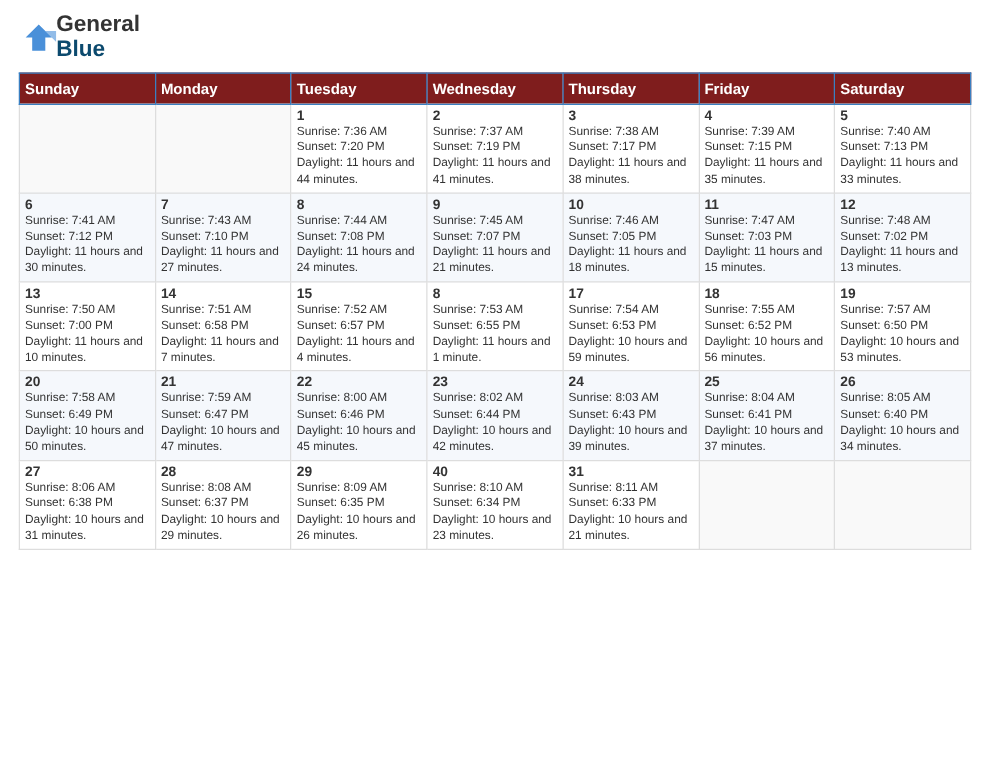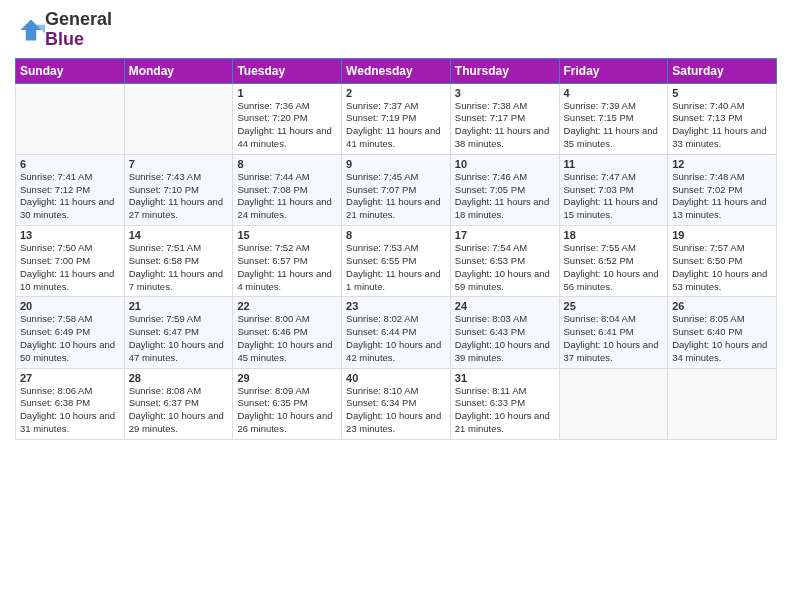--- a/index.html
+++ b/index.html
@@ -25,21 +25,21 @@
       display: flex;
       align-items: center;
       gap: 0;
     }
     .logo-text {
       font-size: 18px;
       font-weight: bold;
       line-height: 1.1;
     }
     .logo-general { color: #333; }
-    .logo-blue { color: #701a75; }
+    .logo-blue { color: #0c4a6e; }
     .logo-icon {
       width: 28px;
       height: 28px;
       margin-left: 2px;
     }
     .title-block {
       text-align: right;
     }
     .month-title {
       font-size: 36px;
@@ -50,21 +50,21 @@
     .location {
       font-size: 14px;
       color: #555;
     }
     .calendar {
       width: 100%;
       border-collapse: collapse;
       border: 1px solid #ccc;
     }
     .calendar th {
-      background: #a21caf;
+      background: #7f1d1d;
       color: #fff;
       font-size: 12px;
       font-weight: bold;
       padding: 5px 4px;
       text-align: left;
       border: 1px solid #3a7fc1;
     }
     .calendar td {
       vertical-align: top;
       width: calc(100%/7);

